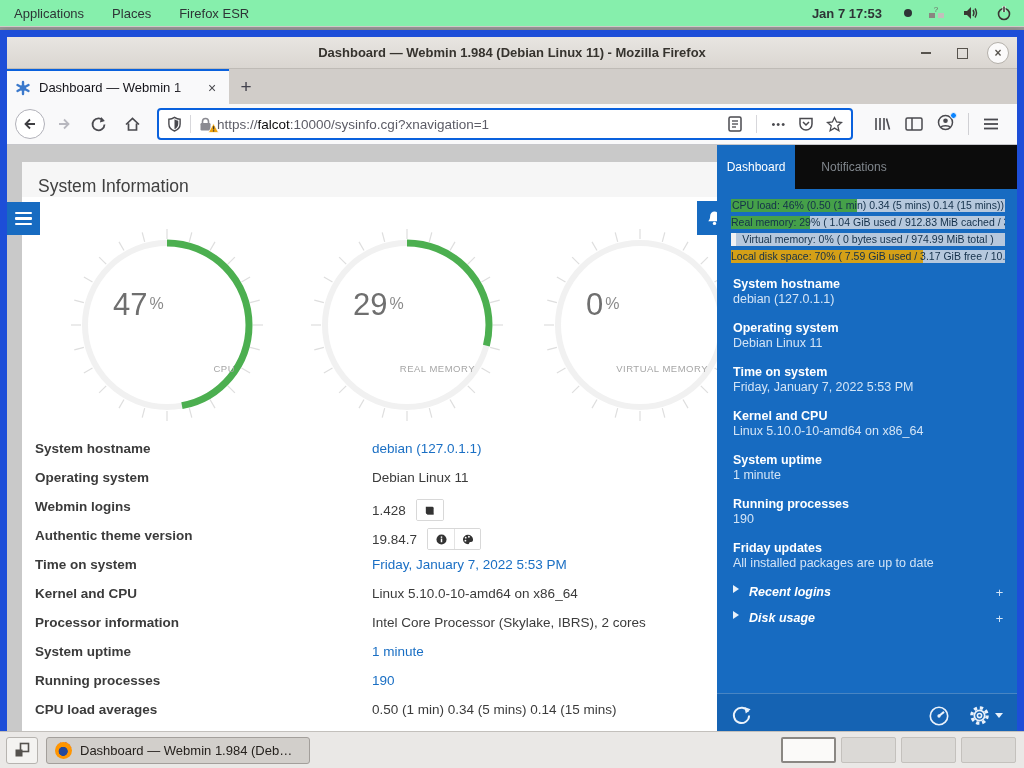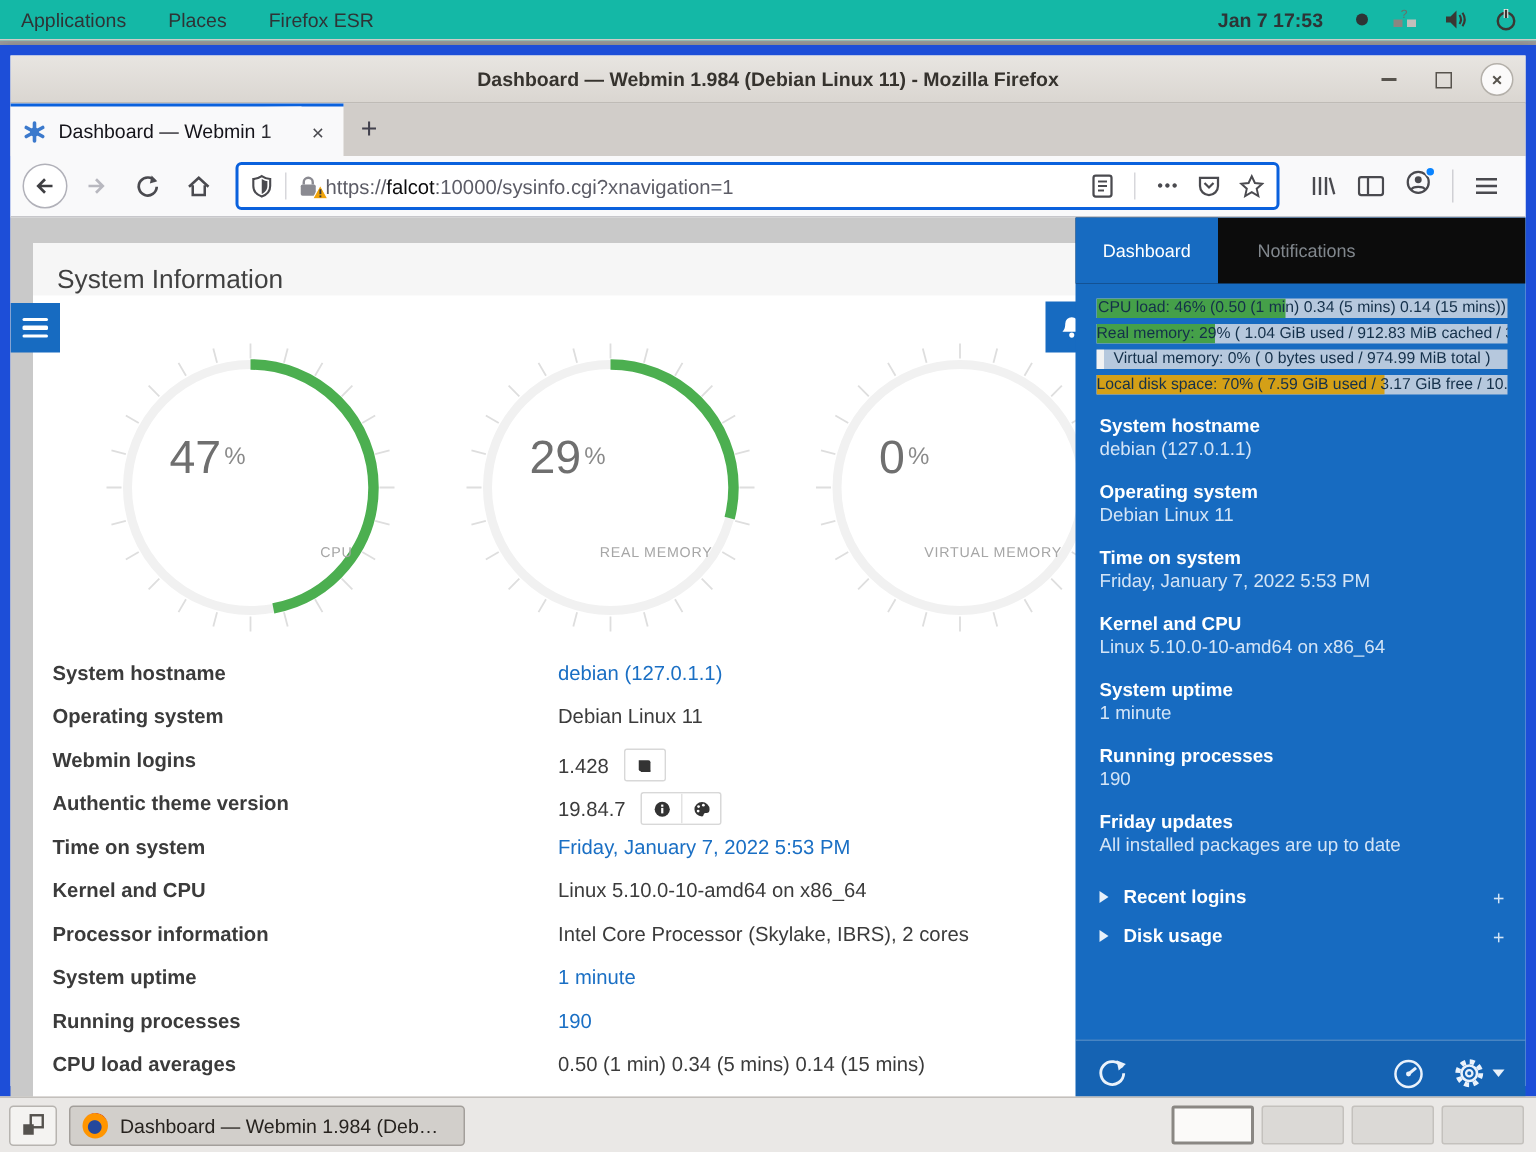--- a/index.html
+++ b/index.html
@@ -1,21 +1,21 @@
 <!DOCTYPE html>
 <html><head>
 <meta charset="utf-8">
 <style>
   * { margin:0; padding:0; box-sizing:border-box; }
   html,body { width:1024px; height:768px; overflow:hidden; }
   body { font-family:"Liberation Sans","DejaVu Sans",sans-serif; }
   #screen { position:relative; width:1024px; height:768px; background:#9d9d9d; overflow:hidden; }
 
   
-  .topbar { position:absolute; top:0; left:0; width:1024px; height:27px; background:#14b8a6;
+  .topbar { position:absolute; top:0; left:0; width:1024px; height:27px; background:#86efac;
             border-bottom:1px solid #cfcbc7; display:flex; align-items:center; font-size:13px; color:#2e3436; z-index:30; }
   .topbar .menu { padding:0 14px; height:100%; display:flex; align-items:center; cursor:default; }
   .topbar .spacer { flex:1; }
   .topbar .clock { margin-right:22px;font-weight:bold; }
   .topbar .status { display:flex; align-items:center; gap:16px; margin-right:12px; }
   .dot-ind { width:8px; height:8px; border-radius:50%; background:#2e3436; }
   .topbar svg { display:block; }
 
   
   .window { position:absolute; top:30px; left:0; width:1024px; height:701px; background:#f9f9fa;
@@ -87,21 +87,21 @@
   .side-tab { display:flex; align-items:center; justify-content:center; font-size:12px; color:#81878d; cursor:pointer; }
   .side-tab.active { background:#176bc1; color:#fff; }
   .bars-wrap { padding:10px 12px 0 14px; }
   .sbar { position:relative; height:13px; margin-bottom:4px; background:#b6c8dd; overflow:hidden; }
   .sbar-fill { position:absolute; left:0; top:0; bottom:0; }
   .sbar-text { position:relative; font-size:10.5px; line-height:13px; color:#14304a; white-space:nowrap; width:max-content; margin:0 auto; max-width:none; }
   .side-info { margin:14px 14px 0 16px; }
   .side-item { margin-bottom:14px; }
   .side-item .lbl { font-size:12.5px; font-weight:700; color:#ffffff; line-height:15px; }
   .side-item .val { font-size:12.5px; color:#d3e4f6; line-height:15px; }
-  .collapsible { display:flex; align-items:center; height:26px; margin:0 14px 0 16px; cursor:pointer; }
+  .collapsible { display:flex; height:26px; margin:0 14px 0 16px; cursor:pointer;font-style:italic; }
   .caret-r { width:0; height:0; border-left:6px solid #e8f1fa; border-top:4px solid transparent; border-bottom:4px solid transparent; margin-right:10px; }
   .collapsible .lbl { font-size:12.5px; font-weight:700; color:#fff; }
   .collapsible .plus { margin-left:auto; color:#d3e4f6; font-size:13px; }
   .side-footer { position:absolute; left:0; right:0; bottom:0; height:44px; background:rgba(0,0,0,.07);
                  border-top:1px solid rgba(255,255,255,.22); display:flex; align-items:center; padding:0 14px; }
   .sf-right { margin-left:auto; display:flex; align-items:center; gap:18px; }
   .caret-d { width:0; height:0; border-top:5px solid #e8f1fa; border-left:4px solid transparent; border-right:4px solid transparent; margin-left:4px; }
 
   
   .taskbar { position:absolute; left:0; bottom:0; width:1024px; height:37px; background:#eae8e6; border-top:1px solid #c3c0bc;
@@ -488,21 +488,21 @@
           <span class="tlabel">Real memory</span>
           <span class="tvalue">
               <span>1.04 GiB used | 912.83 MiB cached | 3.63 GiB total</span>
             </span>
         </div>
       </div>
     </div>
 
     <div class="sidebar">
       <div class="side-tabs">
-        <div class="side-tab active" style="width:95px;">
+        <div class="side-tab active" style="width:78px;">
             <span>Dashboard</span>
           </div>
         <div class="side-tab" style="width:118px;">
             <span>Notifications</span>
           </div>
       </div>
 
       <div class="bars-wrap">
         <div class="sbar">
           <div class="sbar-fill" style="width: 46%; background: rgb(69, 160, 73);"></div>

